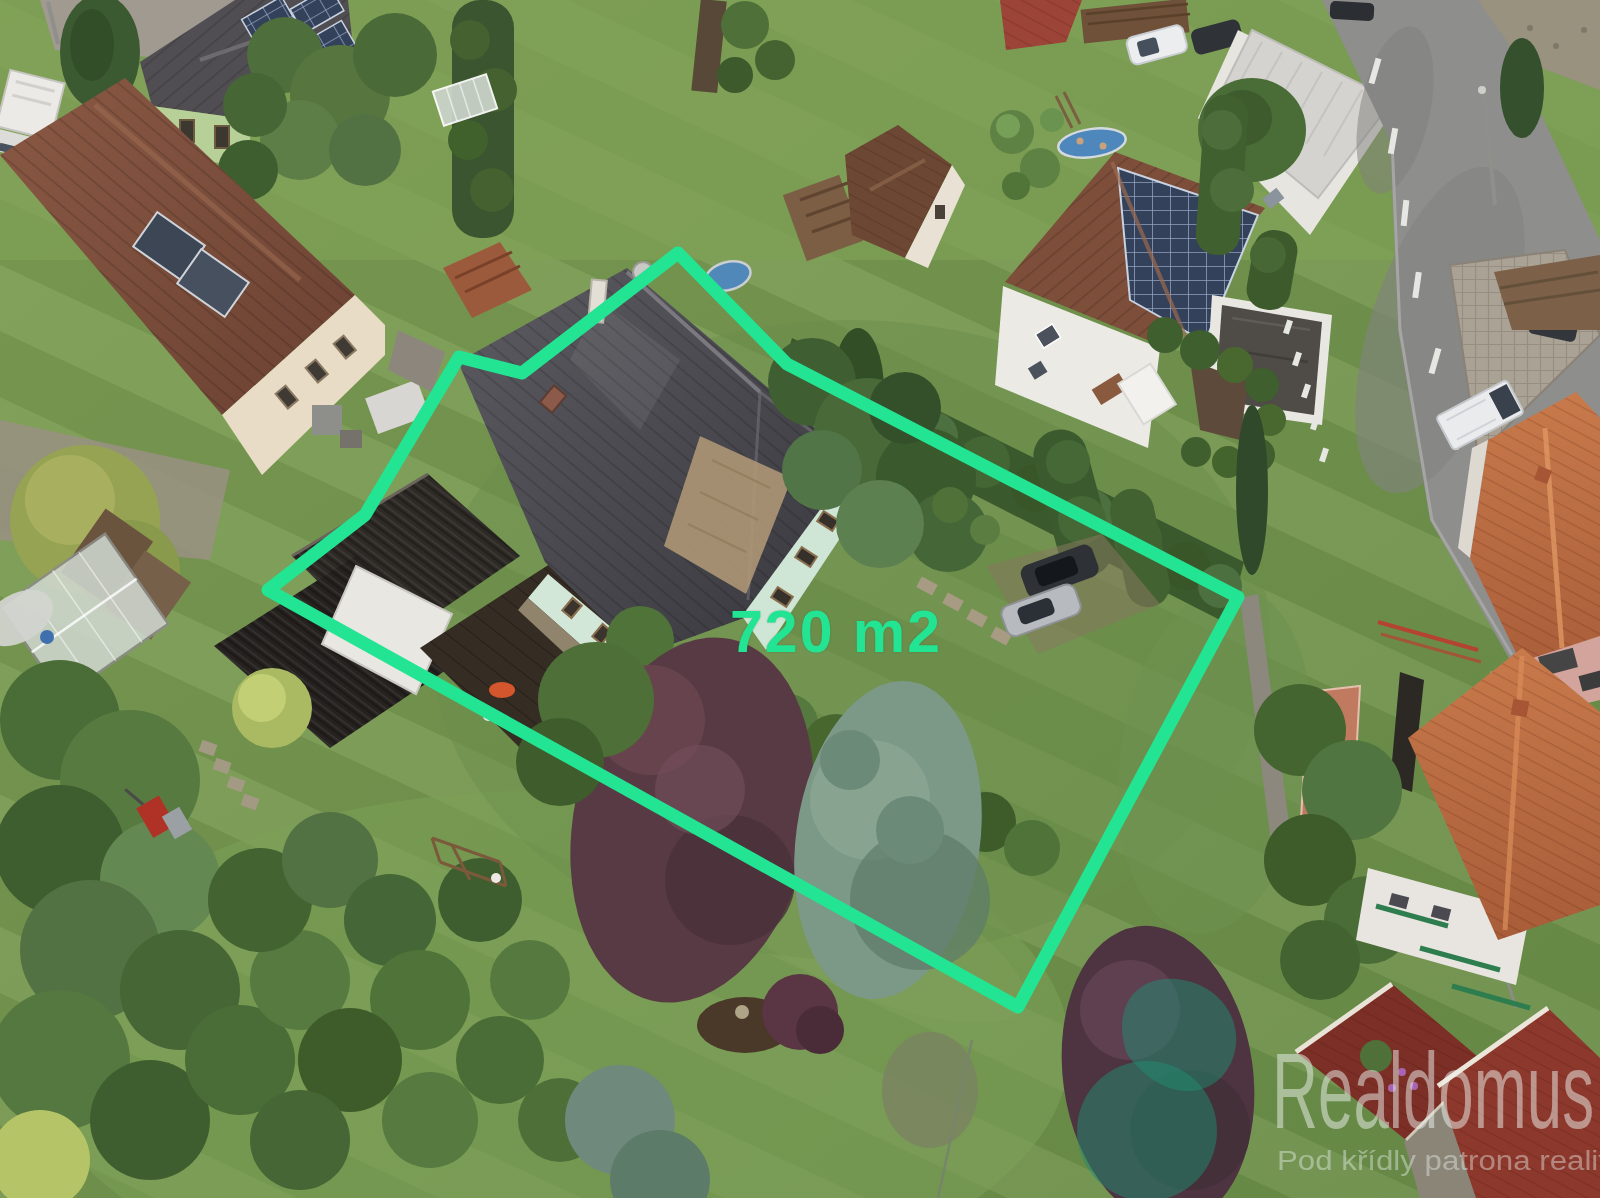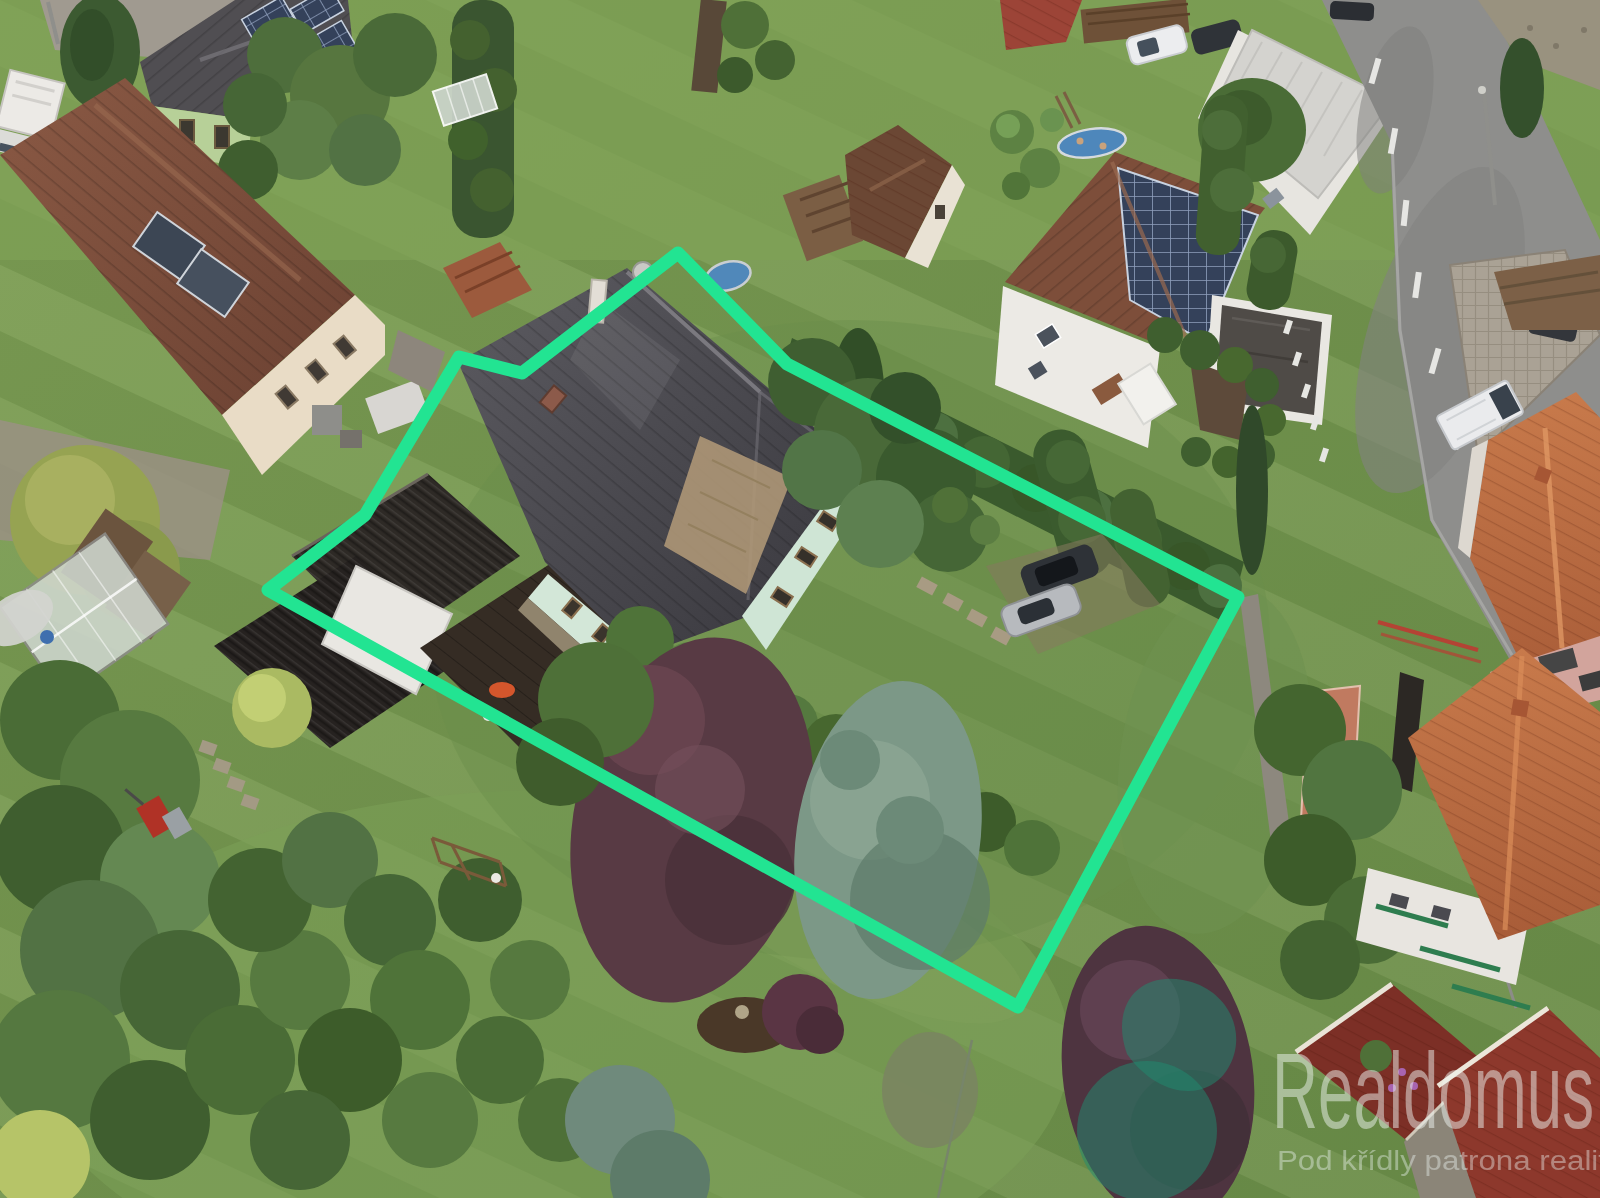--- a/index.html
+++ b/index.html
@@ -587,20 +587,21 @@
     <line x1="1420" y1="948" x2="1500" y2="970"></line>
     <line x1="1452" y1="986" x2="1530" y2="1008"></line>
   </g>
 </g>
 </svg>
 
 <svg class="overlay" width="1600" height="1198" viewBox="0 0 1600 1198">
   <polygon style="fill:none;stroke:var(--accent);stroke-width:13;stroke-linejoin:round;stroke-linecap:round" points="678,253 787,364 1238,597 1018,1007 268,590 365,515 459,357 522,373"></polygon>
 </svg>
 
+<div class="area-label">720 m2</div>
 
 <svg class="watermark" width="1600" height="1198" viewBox="0 0 1600 1198">
   <g style="fill:var(--wm-leaf)" fill-opacity="0.5">
     <path d="M1127,1054 C1110,1006 1138,972 1183,980 C1228,988 1250,1034 1227,1070 C1206,1102 1158,1098 1127,1054 Z"></path>
     <circle cx="1147" cy="1131" r="70"></circle>
   </g>
   <text x="1272" y="1128" font-size="107" font-family="Liberation Sans, sans-serif" style="fill:var(--wm-text)" fill-opacity="0.5" textLength="322" lengthAdjust="spacingAndGlyphs">Realdomus</text>
   <text x="1277" y="1170" font-size="27" font-family="Liberation Sans, sans-serif" style="fill:var(--wm-text)" fill-opacity="0.42" textLength="330" lengthAdjust="spacingAndGlyphs">Pod křídly patrona realit</text>
 </svg>
 

